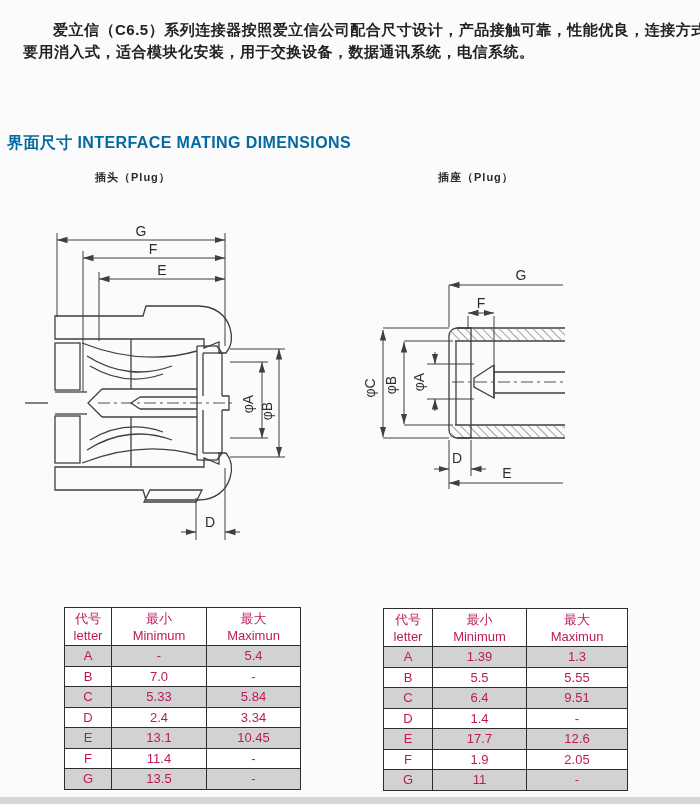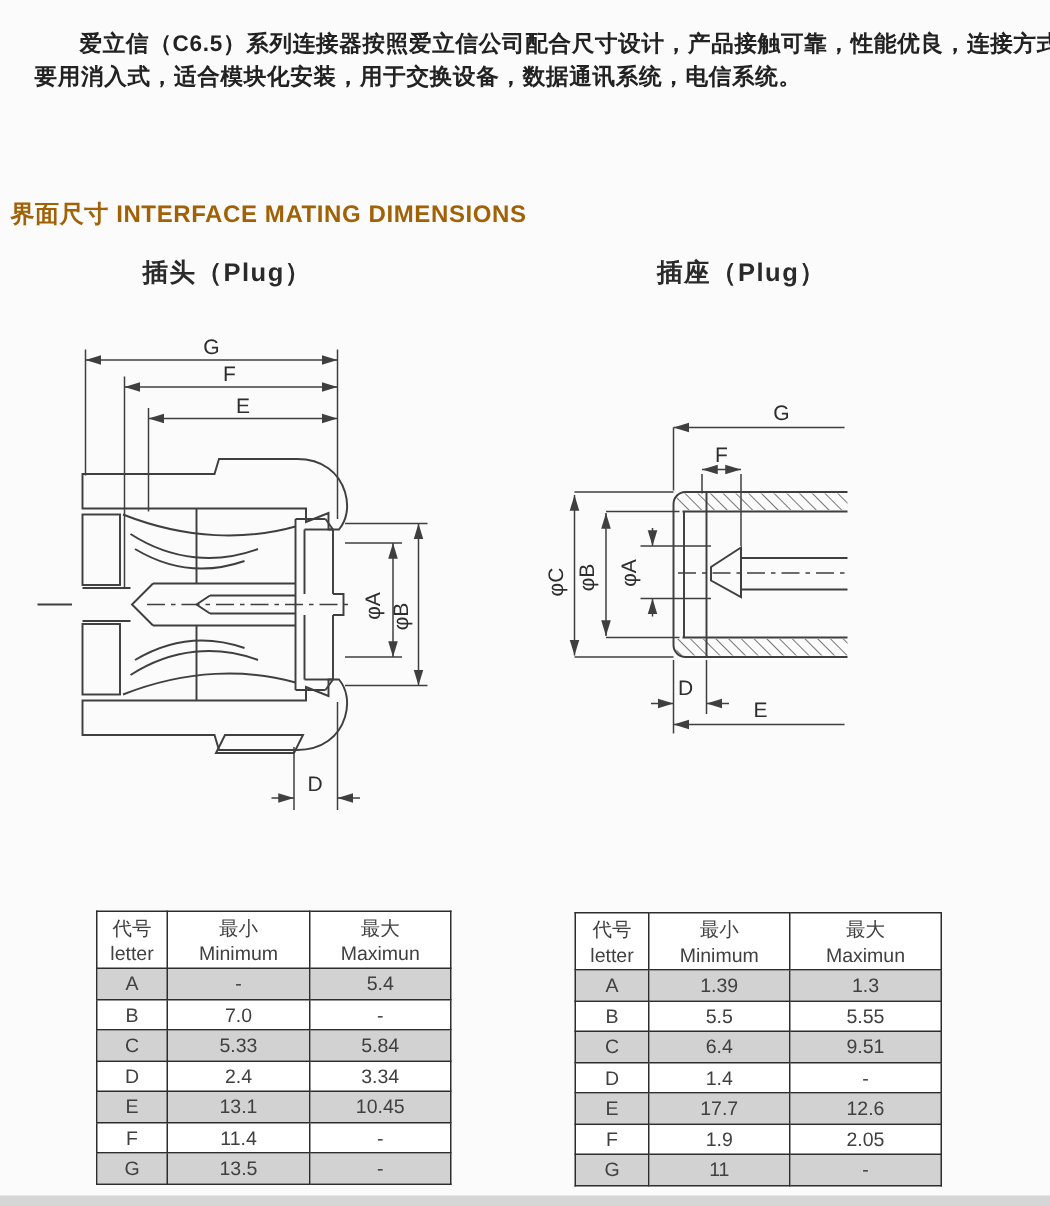--- a/index.html
+++ b/index.html
@@ -7,36 +7,36 @@
     width:700px;height:804px;position:relative;background:#fbfbfb;overflow:hidden;
     font-family:"Liberation Sans","DejaVu Sans",sans-serif;color:#1f1f1f;
   }
   .abs{position:absolute;}
   #intro{
     left:7px;top:3px;width:684px;
     font-size:15px;line-height:22px;font-weight:bold;color:#222;
     text-indent:2em;letter-spacing:0.5px;margin:16px;
   }
   #section-title{
-    left:7px;top:133px;font-size:16px;font-weight:bold;color:#a16207;
+    left:7px;top:133px;font-size:16px;font-weight:bold;color:#0369a1;
     letter-spacing:0.4px;margin:0;
   }
   .caption{
-    font-size:17px;font-weight:600;color:#2a2a2a;letter-spacing:1px;margin:0;text-align:right;
+    font-size:11px;font-weight:600;color:#2a2a2a;letter-spacing:1px;margin:0;text-align:right;
   }
   #plug-caption{left:95px;top:170px;}
   #jack-caption{left:438px;top:170px;}
   svg{position:absolute;overflow:visible;}
   svg text{font-family:"Liberation Sans","DejaVu Sans",sans-serif;font-size:14px;fill:#2e2e2e;}
   .dim{stroke:#3f3f3f;stroke-width:1;fill:none;}
   .bod{stroke:#3f3f3f;stroke-width:1.3;fill:none;}
   .cl{stroke:#3f3f3f;stroke-width:0.9;fill:none;stroke-dasharray:12 4 3 4;}
   table{
     position:absolute;border-collapse:collapse;table-layout:fixed;
-    font-size:13px;color:#404040;text-align:center;background:#fff;
+    font-size:13px;color:#be185d;text-align:center;background:#fff;
   }
   th,td{border:1.6px solid #2d2d2d;padding:0;overflow:hidden;}
   thead th{height:37px;font-weight:normal;line-height:17px;font-size:13px;background:#fff;}
   tbody td{height:19.5px;}
   tbody tr:nth-child(odd) td{background:#d2d2d2;}
   #plug-table{left:64px;top:607px;width:236px;}
   #jack-table{left:383px;top:608px;width:244px;}
   #bottom-strip{left:0;top:797px;width:700px;height:7px;background:#d6d6d6;}
 </style>
 </head>

